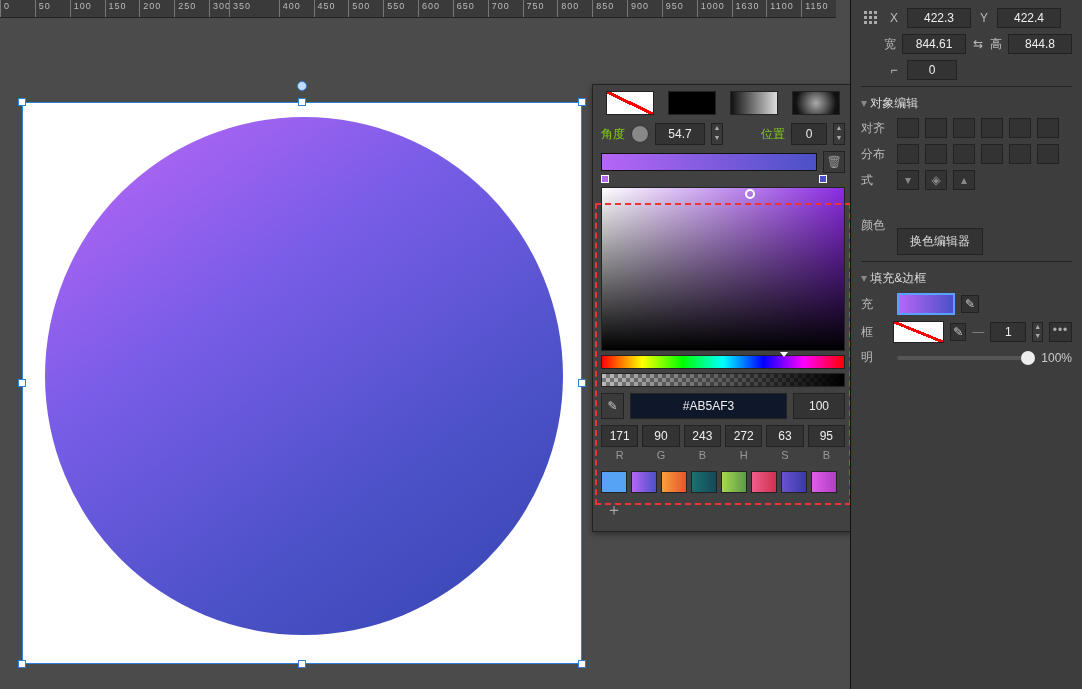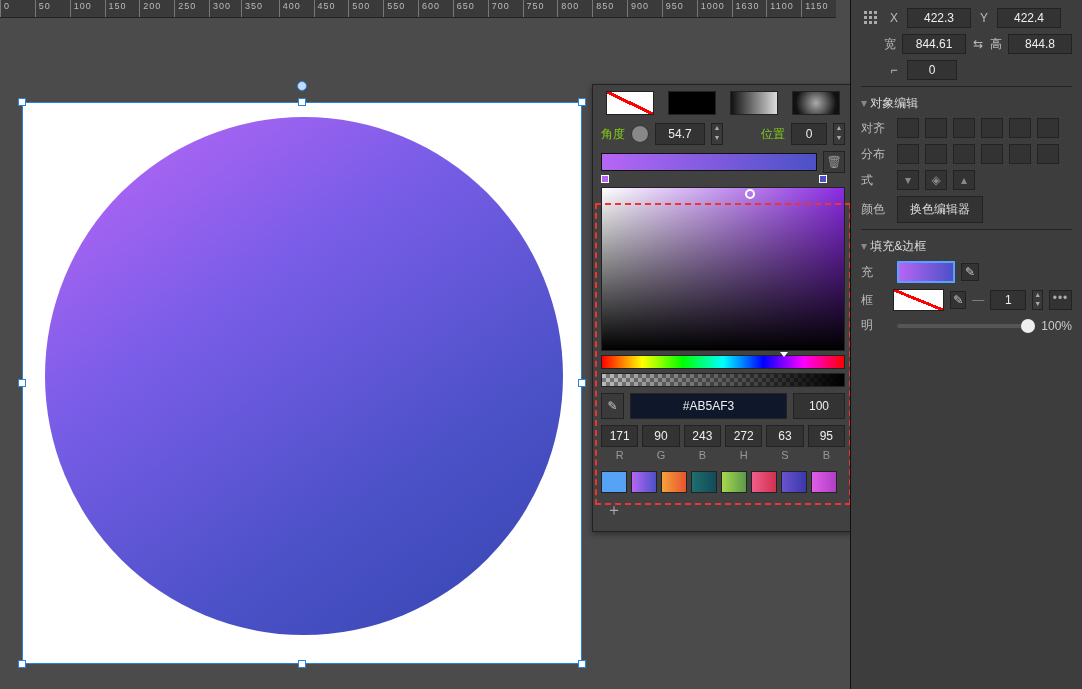--- a/index.html
+++ b/index.html
@@ -253,21 +253,21 @@
     width: 22px; height: 20px;
     background: #333;
     border: 1px solid #222;
     display: flex; align-items: center; justify-content: center;
     cursor: pointer;
     color: #888;
   }
   .gap-label { width: 30px; color: #bbb; font-size: 12px; }
   .color-editor-btn {
     background: #333; border: 1px solid #222; color: #ddd;
-    padding: 4px 12px; cursor: pointer; font-size: 12px;
+    padding: 4px 12px; cursor: pointer; font-size: 12px; margin-top: 32px;
   }
   .fill-preview {
     width: 58px; height: 22px;
     background: linear-gradient(90deg, #b666f5, #4b51c7);
     border: 2px solid #59a0ff;
   }
   .stroke-preview {
     width: 58px; height: 22px;
     background: linear-gradient(to top right, #fff 0 46%, #f00 46% 54%, #fff 54% 100%);
     border: 1px solid #222;
@@ -326,21 +326,21 @@
     </div>
     <div class="tick" style="left: 139.333px;">
       <span>200</span>
     </div>
     <div class="tick" style="left: 174.167px;">
       <span>250</span>
     </div>
     <div class="tick" style="left: 209px;">
       <span>300</span>
     </div>
-    <div class="tick" style="left: 241px;">
+    <div class="tick" style="left: 229px;">
       <span>350</span>
     </div>
     <div class="tick" style="left: 278.667px;">
       <span>400</span>
     </div>
     <div class="tick" style="left: 313.5px;">
       <span>450</span>
     </div>
     <div class="tick" style="left: 348.333px;">
       <span>500</span>

